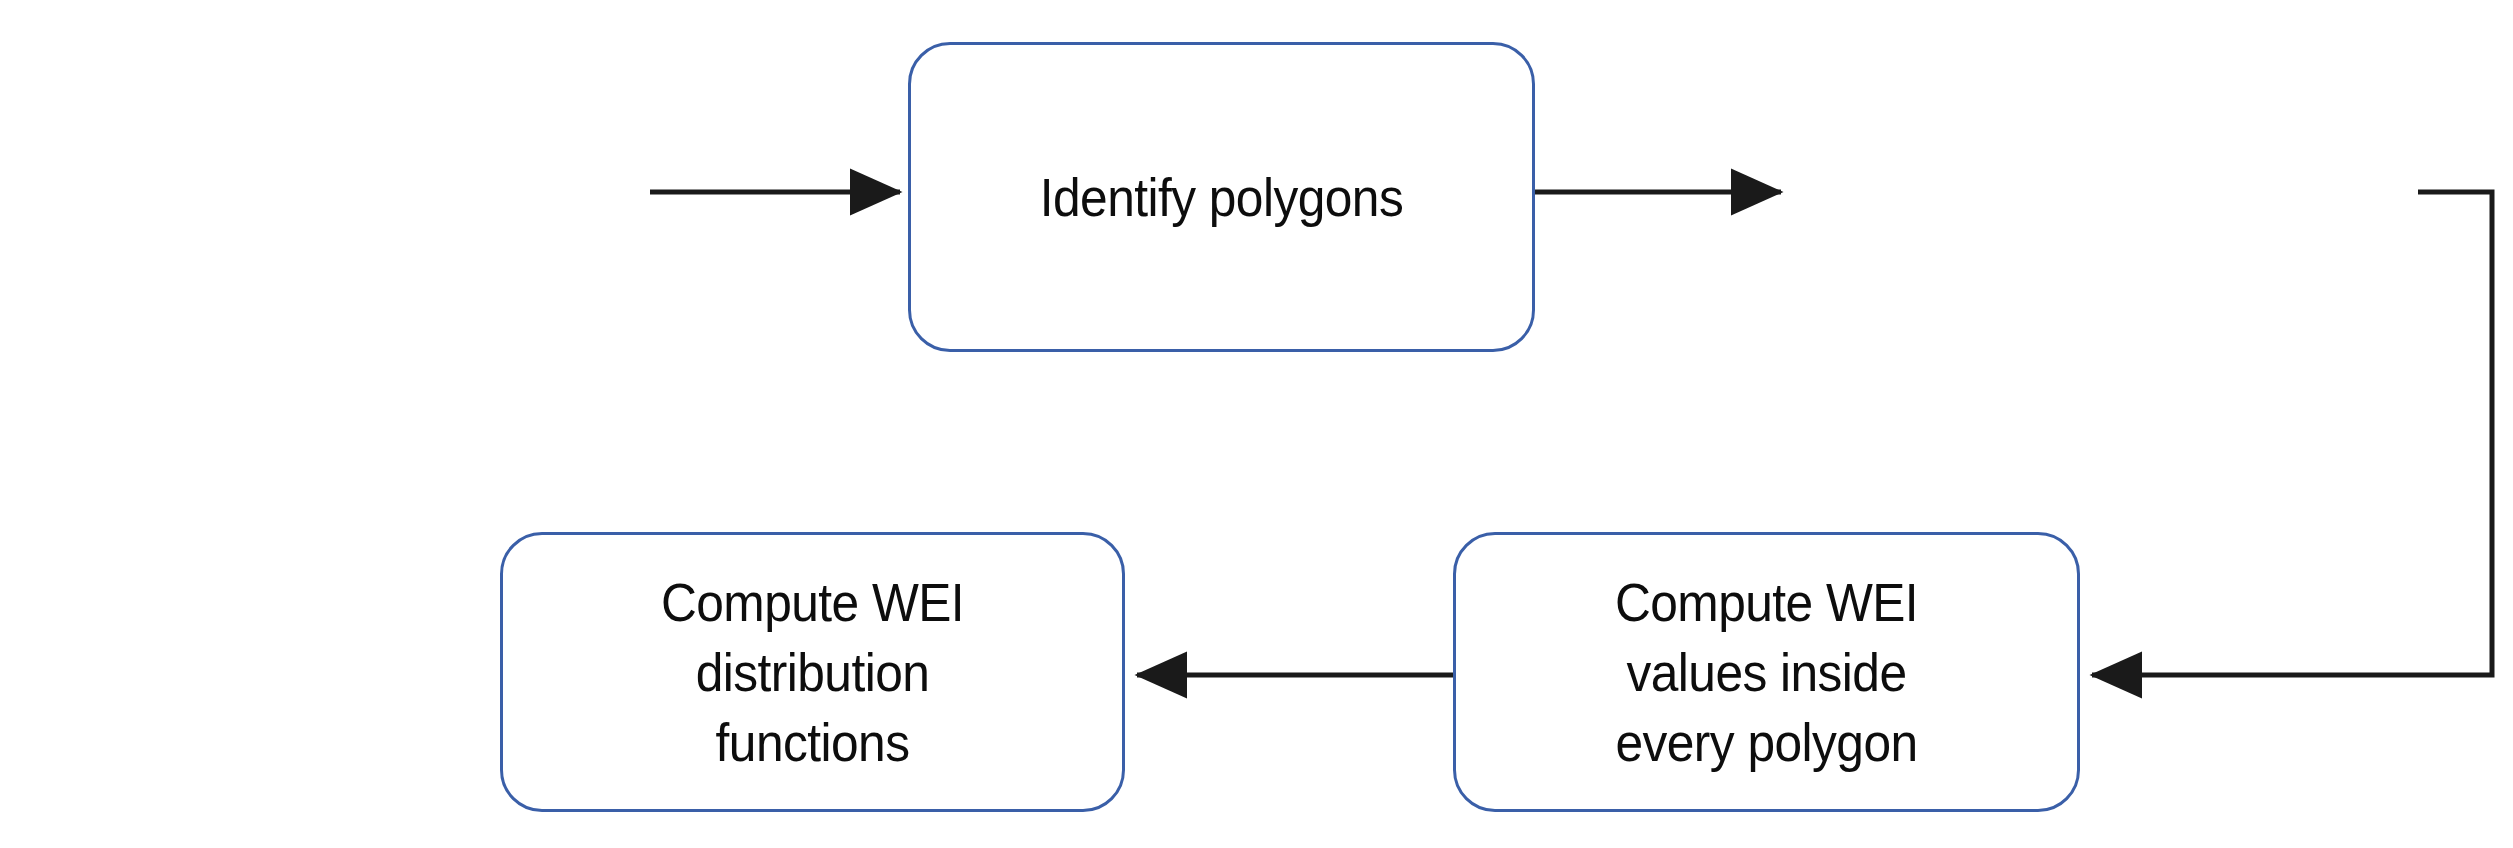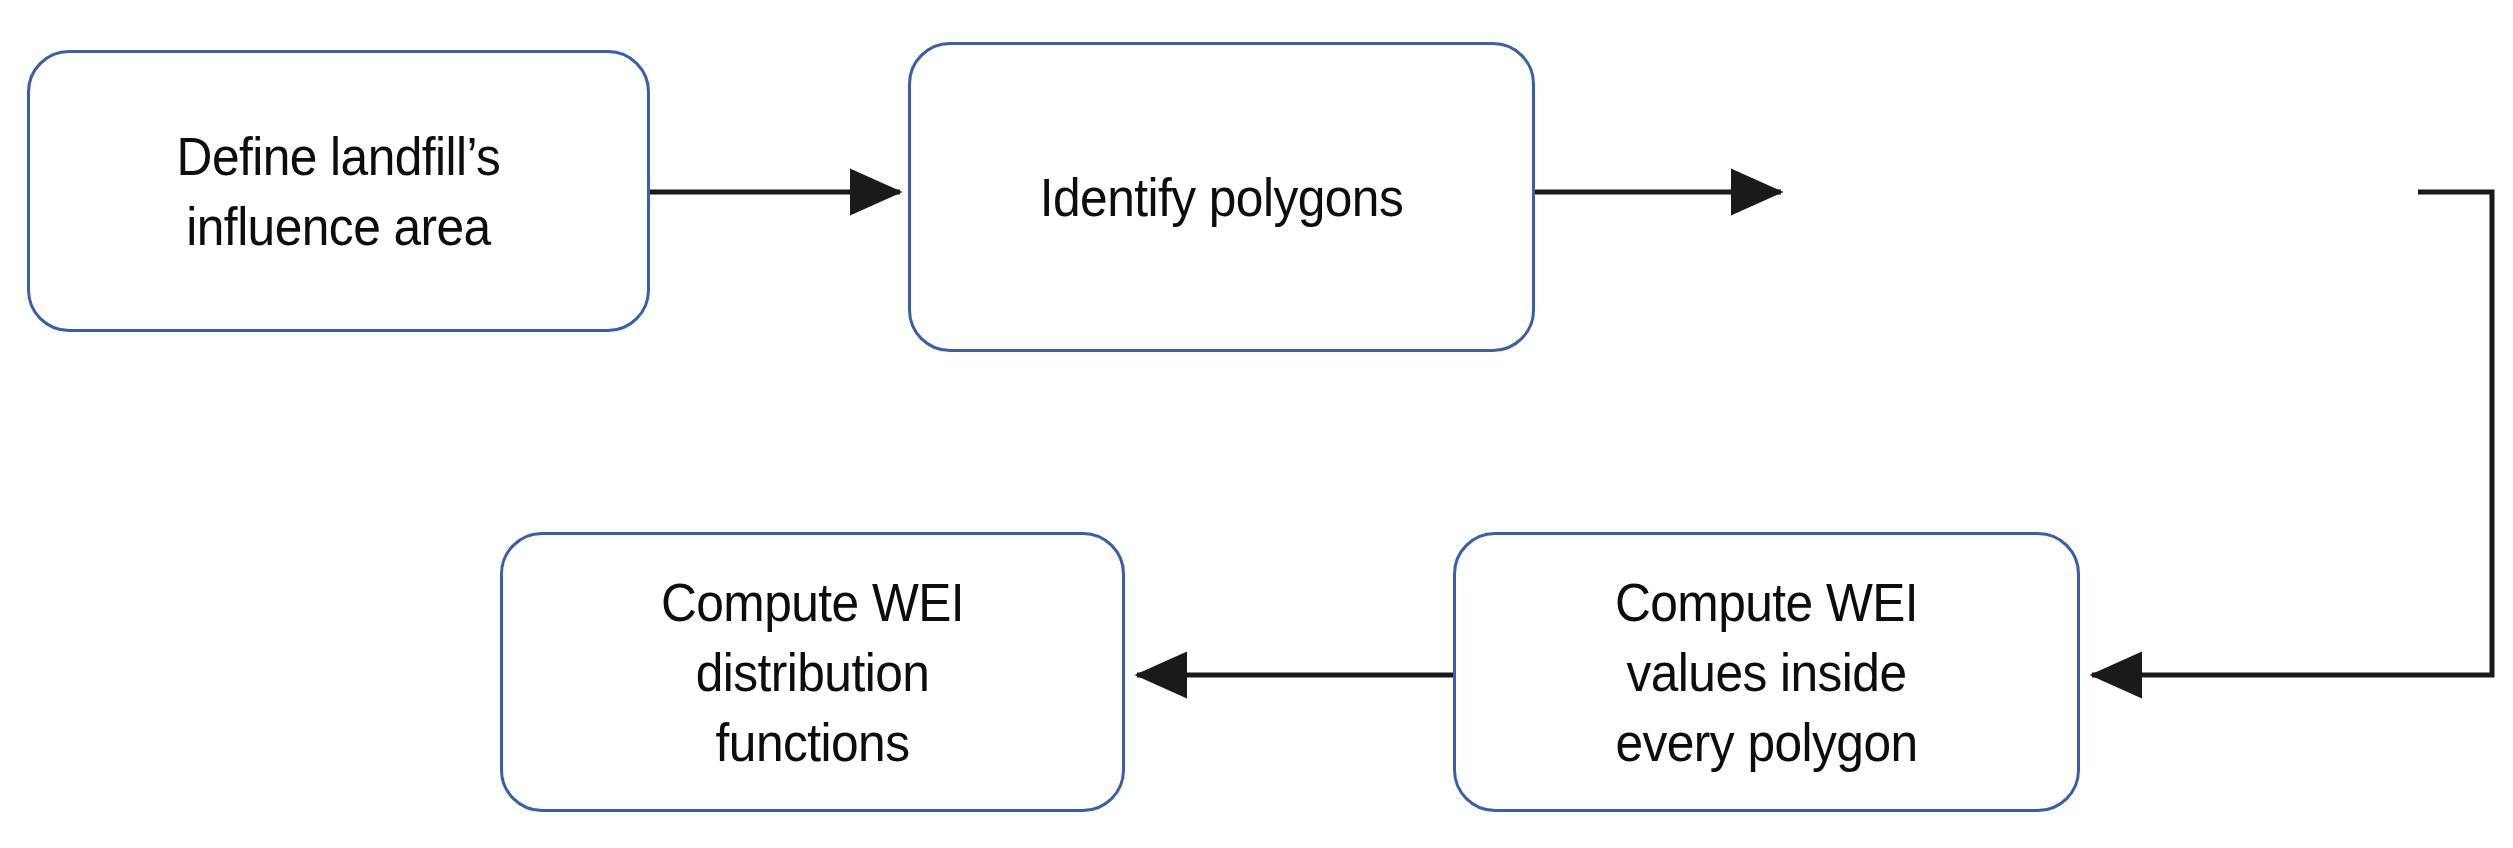--- a/index.html
+++ b/index.html
@@ -60,24 +60,20 @@
     width: 2513px;
     height: 848px;
     pointer-events: none;
   }
 </style>
 </head>
 <body>
 
 <div id="canvas" style="background: rgb(255, 255, 255);">
 
-  <div class="node" id="node-1" style="border-color: rgb(58, 95, 168); background: rgb(255, 255, 255);">
-    <span class="node-label" style="color: rgb(13, 13, 13);">Define landfill’s
-influence area</span>
-  </div>
 
   <div class="node" id="node-2" style="border-color: rgb(58, 95, 168); background: rgb(255, 255, 255);">
     <span class="node-label" style="color: rgb(13, 13, 13);">Identify polygons</span>
   </div>
 
 
   <div class="node" id="node-4" style="border-color: rgb(58, 95, 168); background: rgb(255, 255, 255);">
     <span class="node-label" style="color: rgb(13, 13, 13);">Compute WEI
 distribution
 functions</span>

